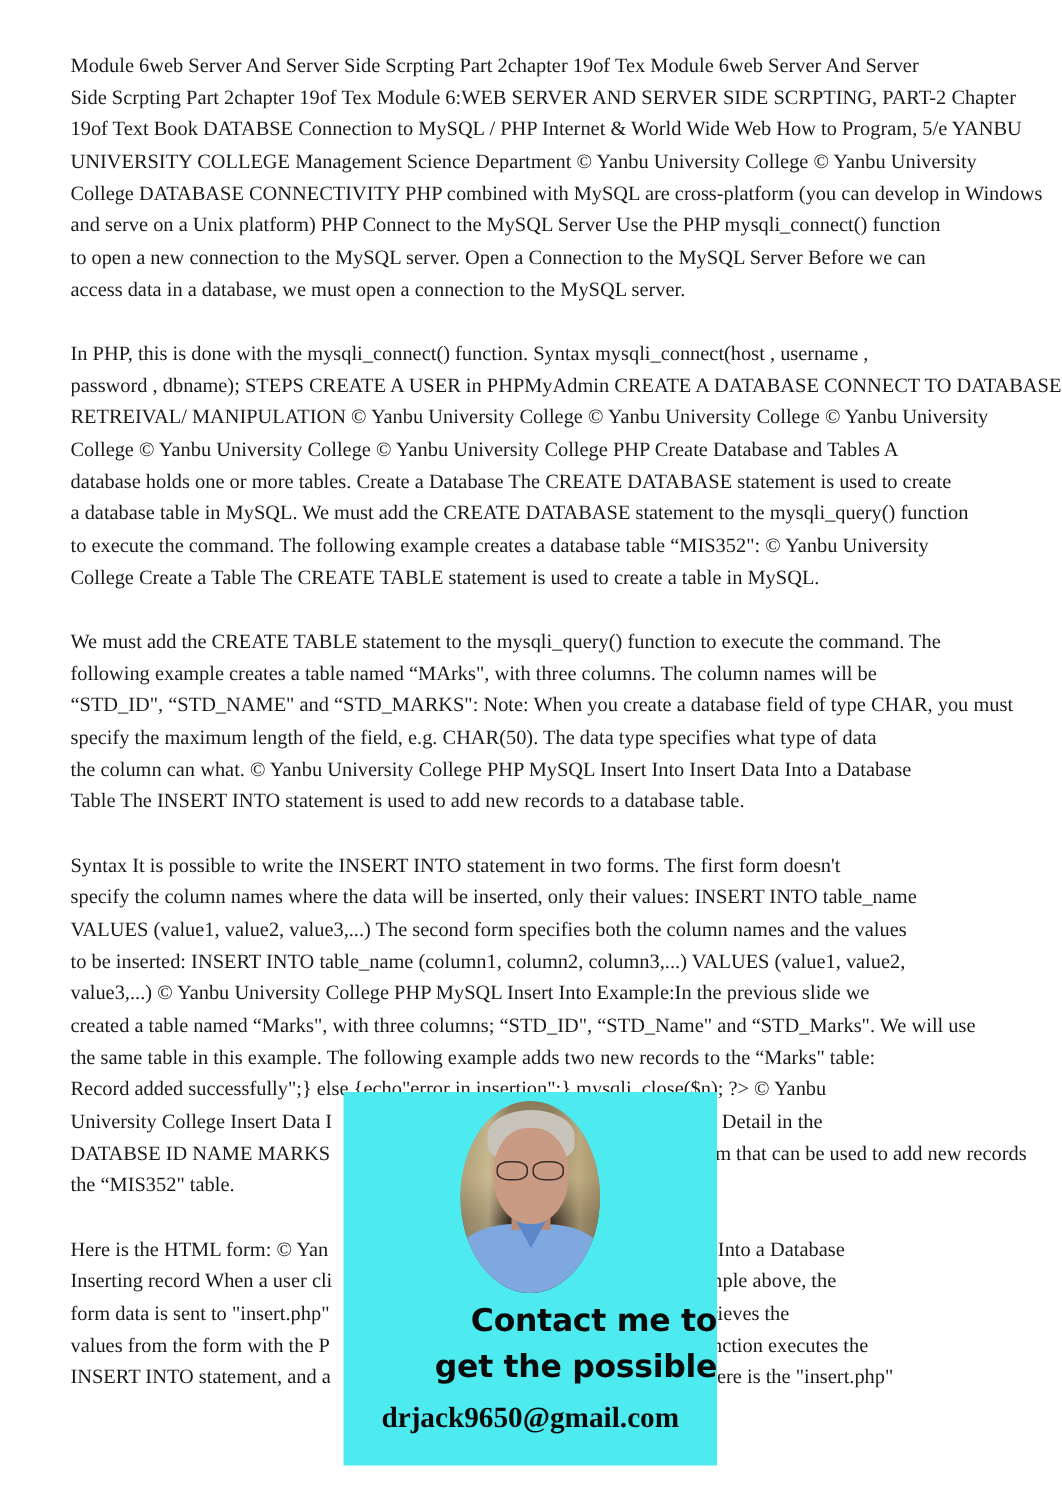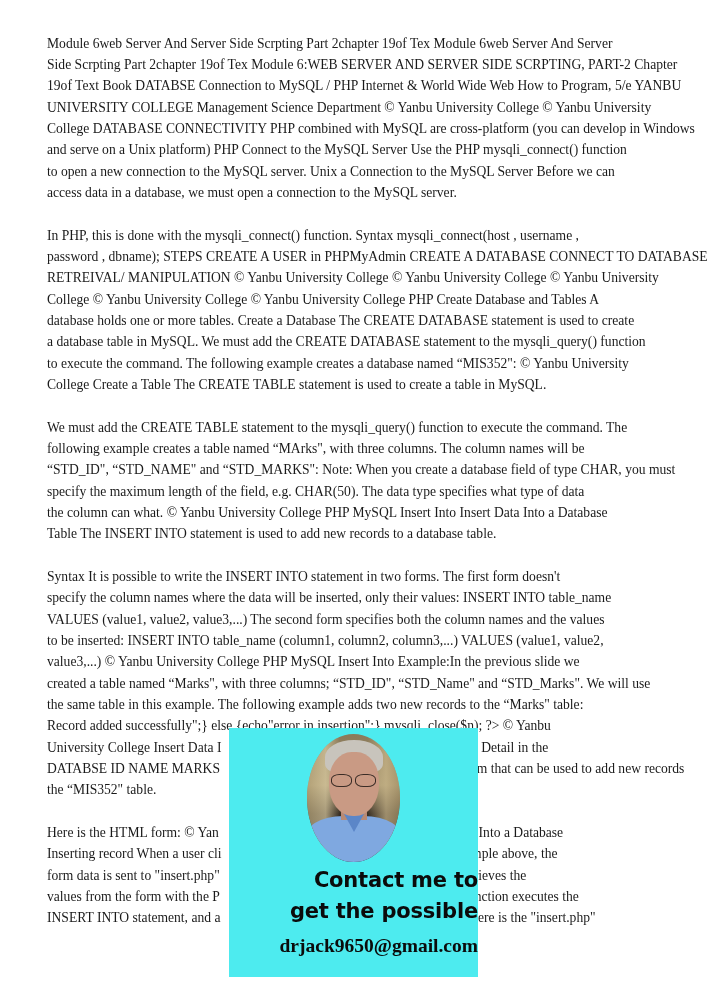--- a/index.html
+++ b/index.html
@@ -20,44 +20,44 @@
   .glasses span { position:absolute; top:0; width:19px; height:11px; border:1.5px solid #3a2c26; border-radius:40%; }
   .glasses .l { left:0; } .glasses .r { left:24px; }
   .shirt { position:absolute; left:-4px; top:82px; width:101px; height:60px; border-radius:40% 40% 0 0;
            background:#7fa8e0; }
   .collar { position:absolute; left:36px; top:78px; width:22px; height:20px; background:#5b86c8;
             clip-path:polygon(0 0,100% 0,50% 100%); }
   .neck { position:absolute; left:34px; top:72px; width:26px; height:14px; background:#b98a74; }
   .cta { position:absolute; left:0; width:249px; text-align:right; font-family:"DejaVu Sans", sans-serif;
          font-weight:bold; font-size:21px; color:#0b0b0b; letter-spacing:-0.2px; }
   .cta1 { top:140px; } .cta2 { top:171px; }
-  .email { position:absolute; left:0; top:207px; width:249px; text-align:right;
+  .email { position:absolute; left:0; top:207px; width:249px; text-align:center;
            font-family:"Liberation Serif", serif; font-weight:bold; font-size:19.5px; color:#0b0b0b; }
 </style>
 </head>
 <body>
 
 <div class="page">
 
   <div class="line" style="top:36px">Module 6web Server And Server Side Scrpting Part 2chapter 19of Tex Module 6web Server And Server</div>
   <div class="line" style="top:57px">Side Scrpting Part 2chapter 19of Tex Module 6:WEB SERVER AND SERVER SIDE SCRPTING, PART-2 Chapter</div>
   <div class="line" style="top:78px">19of Text Book DATABSE Connection to MySQL / PHP Internet &amp; World Wide Web How to Program, 5/e YANBU</div>
   <div class="line" style="top:100px">UNIVERSITY COLLEGE Management Science Department © Yanbu University College © Yanbu University</div>
   <div class="line" style="top:121px">College DATABASE CONNECTIVITY PHP combined with MySQL are cross-platform (you can develop in Windows</div>
   <div class="line" style="top:142px">and serve on a Unix platform) PHP Connect to the MySQL Server Use the PHP mysqli_connect() function</div>
-  <div class="line" style="top:164px">to open a new connection to the MySQL server. Unix a Connection to the MySQL Server Before we can</div>
+  <div class="line" style="top:164px">to open a new connection to the MySQL server. Open a Connection to the MySQL Server Before we can</div>
   <div class="line" style="top:185px">access data in a database, we must open a connection to the MySQL server.</div>
 
   <div class="line" style="top:228px">In PHP, this is done with the mysqli_connect() function. Syntax mysqli_connect(host , username ,</div>
   <div class="line" style="top:249px">password , dbname); STEPS CREATE A USER in PHPMyAdmin CREATE A DATABASE CONNECT TO DATABASE</div>
   <div class="line" style="top:270px">RETREIVAL/ MANIPULATION © Yanbu University College © Yanbu University College © Yanbu University</div>
   <div class="line" style="top:292px">College © Yanbu University College © Yanbu University College PHP Create Database and Tables A</div>
   <div class="line" style="top:313px">database holds one or more tables. Create a Database The CREATE DATABASE statement is used to create</div>
   <div class="line" style="top:334px">a database table in MySQL. We must add the CREATE DATABASE statement to the mysqli_query() function</div>
-  <div class="line" style="top:356px">to execute the command. The following example creates a database named “MIS352": © Yanbu University</div>
+  <div class="line" style="top:356px">to execute the command. The following example creates a database table “MIS352": © Yanbu University</div>
   <div class="line" style="top:377px">College Create a Table The CREATE TABLE statement is used to create a table in MySQL.</div>
 
   <div class="line" style="top:420px">We must add the CREATE TABLE statement to the mysqli_query() function to execute the command. The</div>
   <div class="line" style="top:441px">following example creates a table named “MArks", with three columns. The column names will be</div>
   <div class="line" style="top:462px">“STD_ID", “STD_NAME" and “STD_MARKS": Note: When you create a database field of type CHAR, you must</div>
   <div class="line" style="top:484px">specify the maximum length of the field, e.g. CHAR(50). The data type specifies what type of data</div>
   <div class="line" style="top:505px">the column can what. © Yanbu University College PHP MySQL Insert Into Insert Data Into a Database</div>
   <div class="line" style="top:526px">Table The INSERT INTO statement is used to add new records to a database table.</div>
 
   <div class="line" style="top:590px">specify the column names where the data will be inserted, only their values: INSERT INTO table_name</div>

